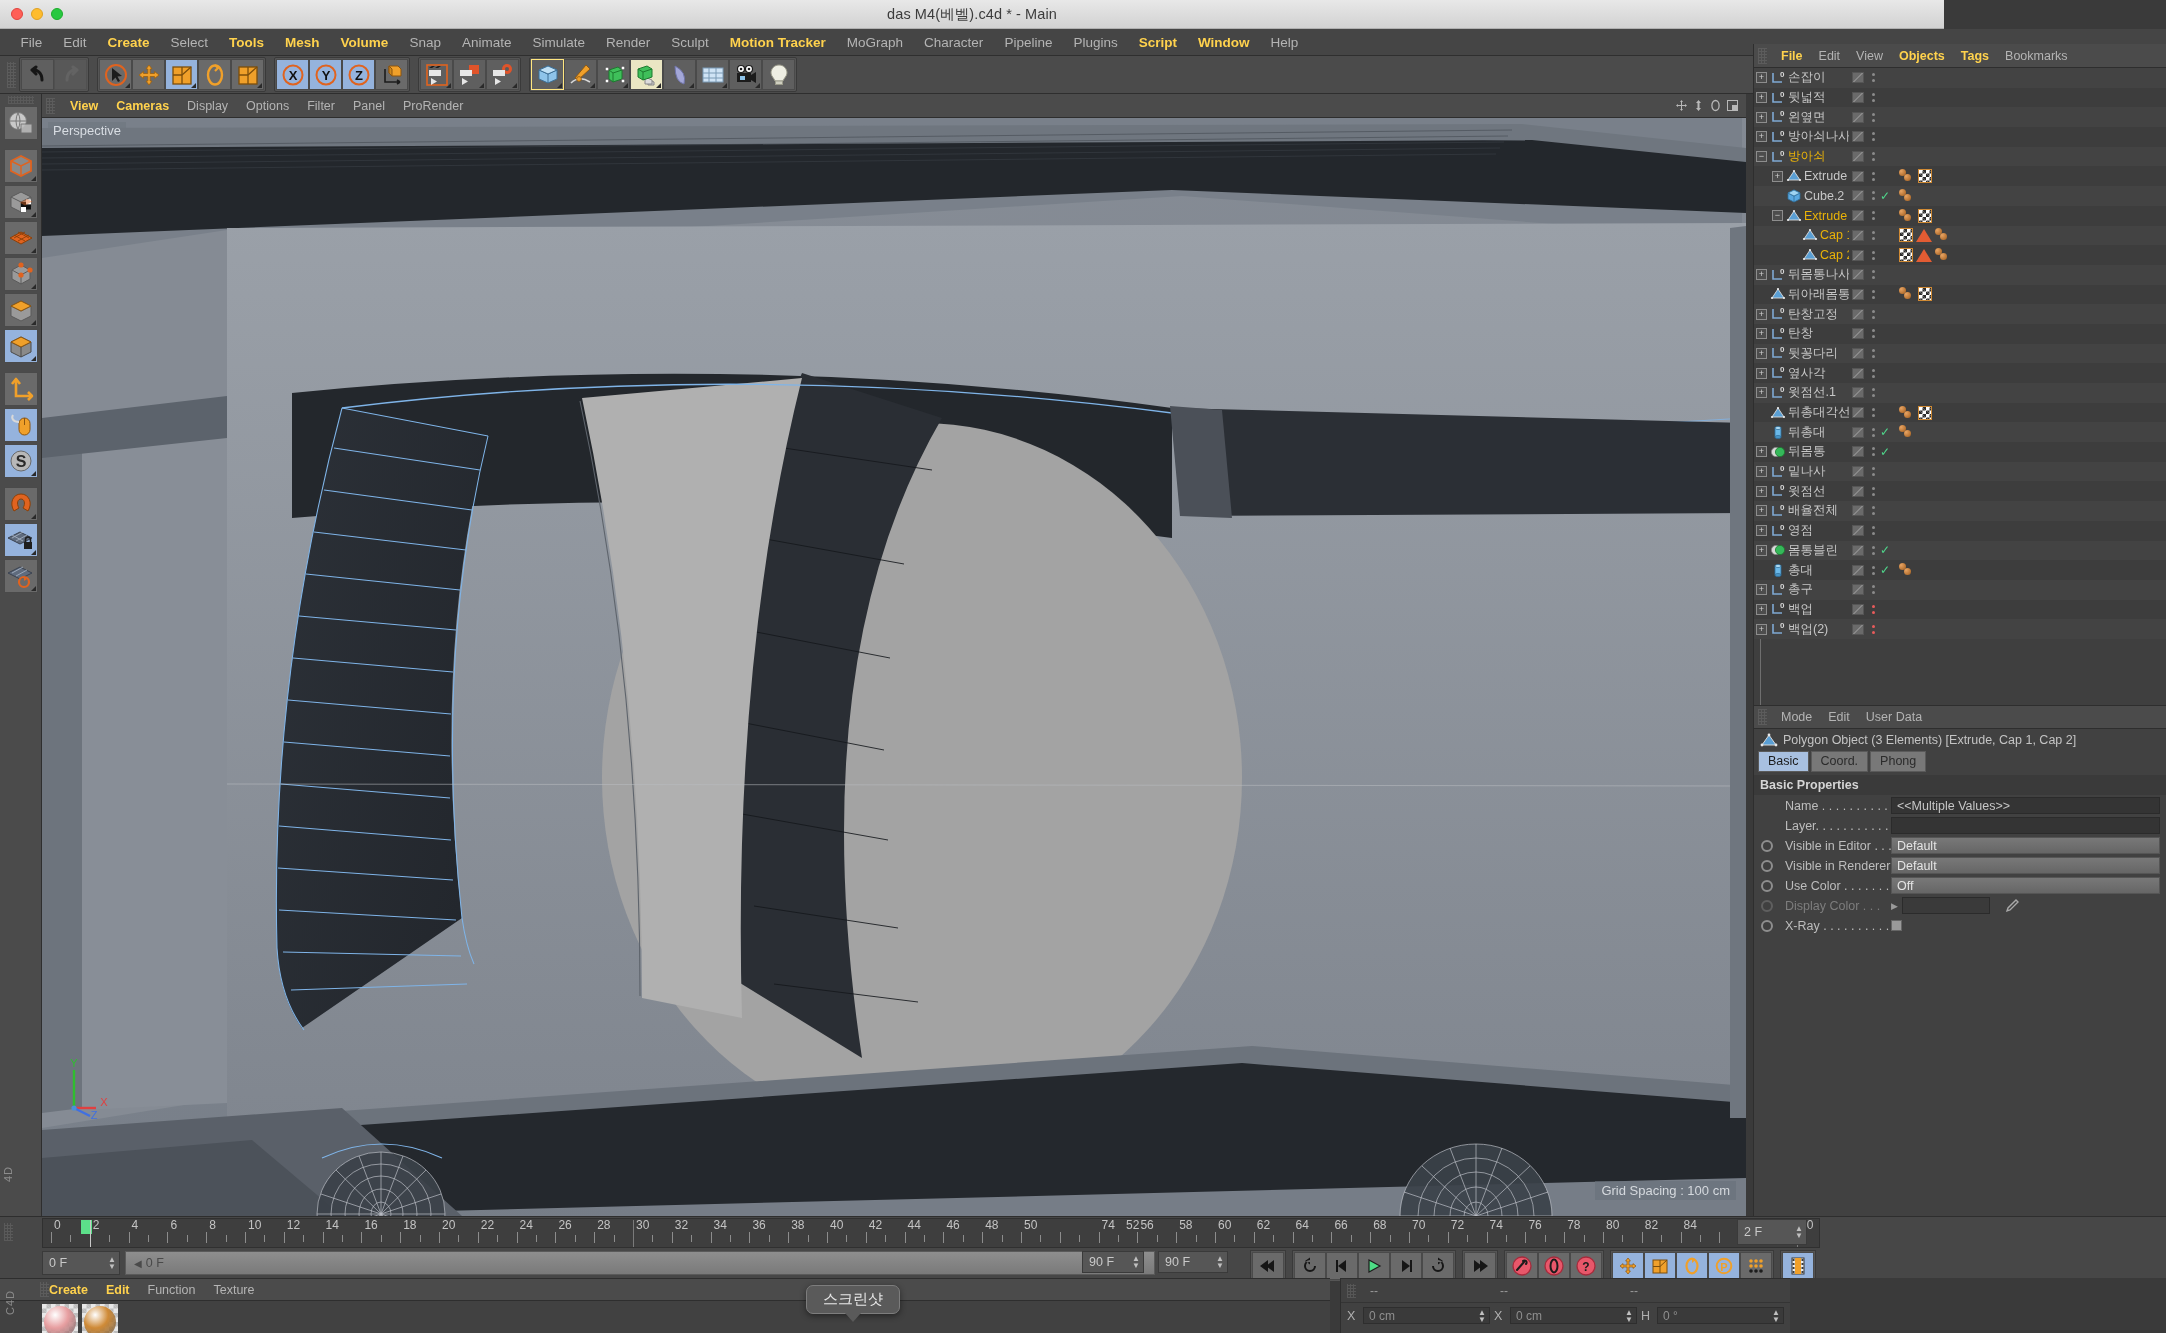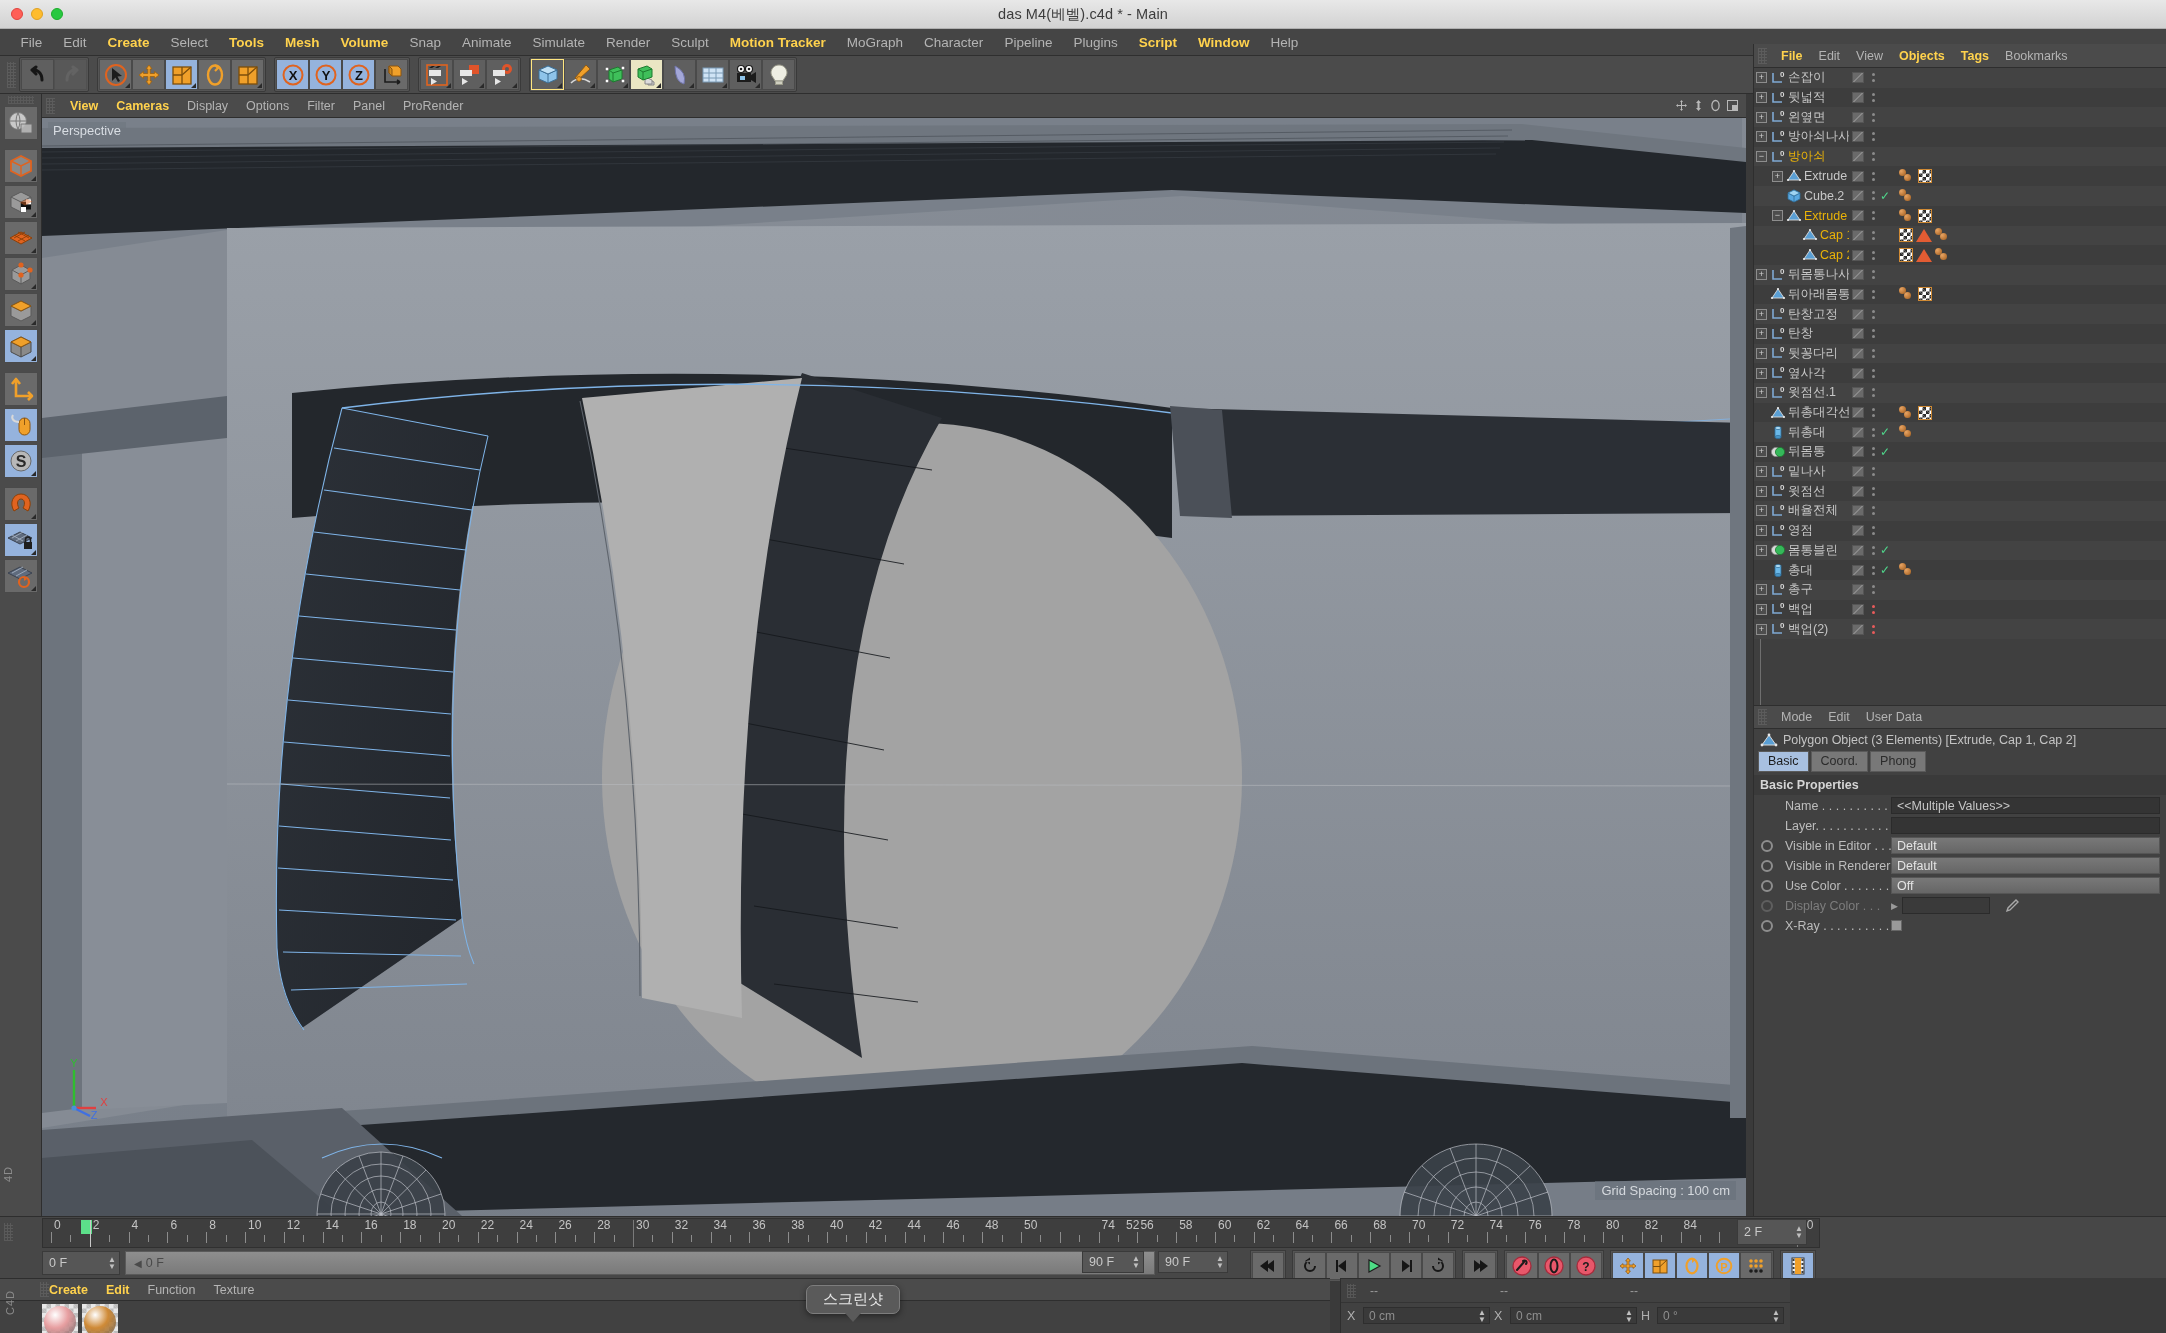--- a/index.html
+++ b/index.html
@@ -6,21 +6,21 @@
   html,body{
     width:2166px; height:1333px; overflow:hidden;
     background:#3a3a3a;
     font-family:"Liberation Sans", sans-serif;
     -webkit-font-smoothing:antialiased;
   }
   .app{position:relative;width:2166px;height:1333px;}
 
   
   .titlebar{
-    position:absolute;left:0;top:0;width:2166px;height:29px;
+    position:absolute;left:0;top:0;width:1944px;height:29px;
     background:linear-gradient(#e8e8e8,#d2d2d2);
     border-bottom:1px solid #b0b0b0;
     display:flex;align-items:center;
   }
   .traffic{display:flex;gap:8px;margin-left:11px;}
   .tl{width:12px;height:12px;border-radius:50%;}
   .tl.red{background:#ff5f57;border:1px solid #e0443e;}
   .tl.yel{background:#febc2e;border:1px solid #dfa123;}
   .tl.grn{background:#28c840;border:1px solid #1dad2b;}
   .win-title{

